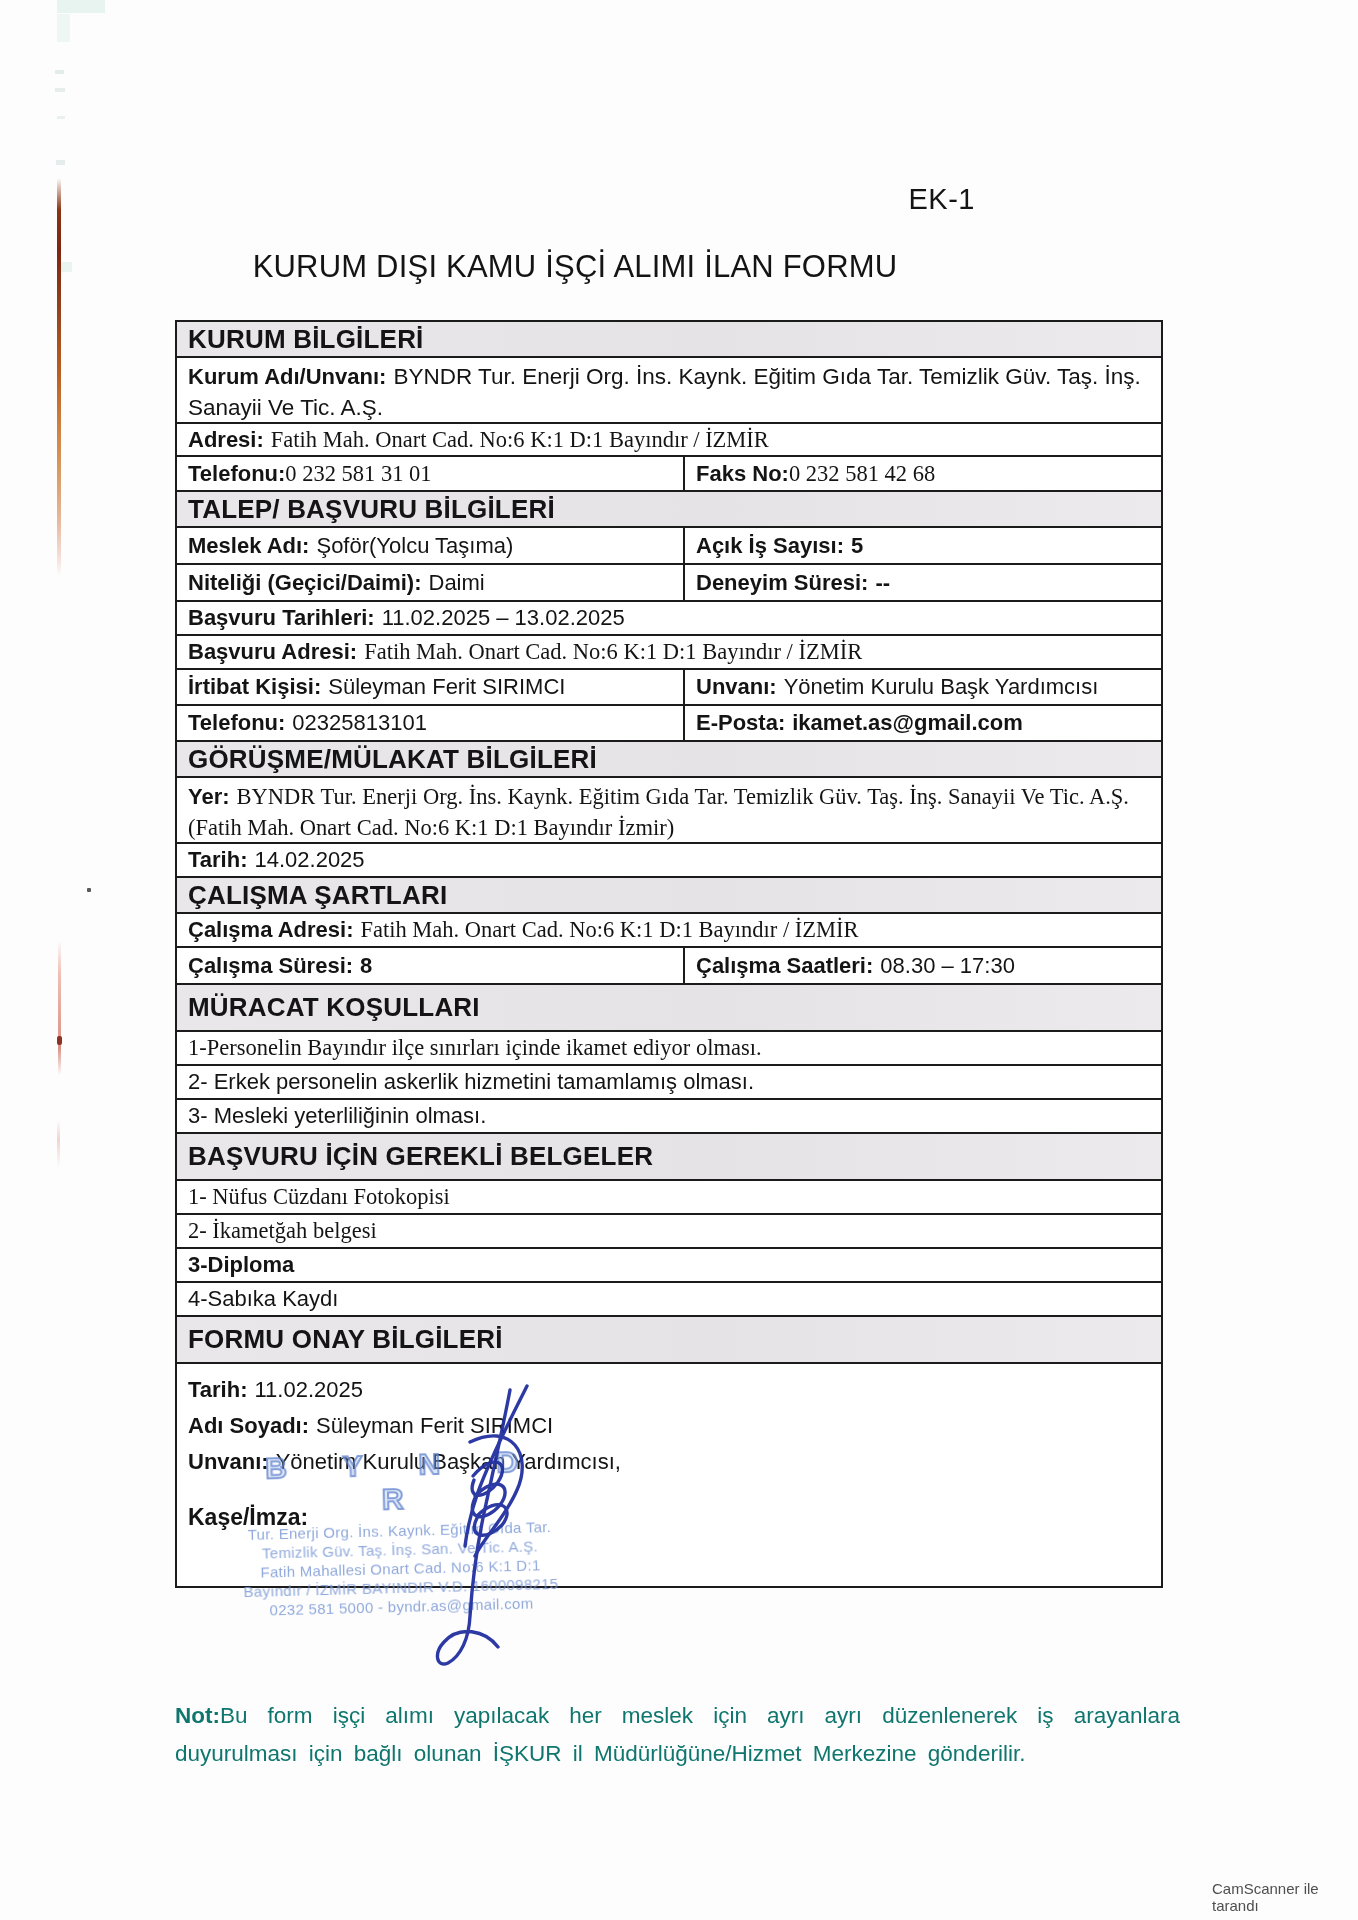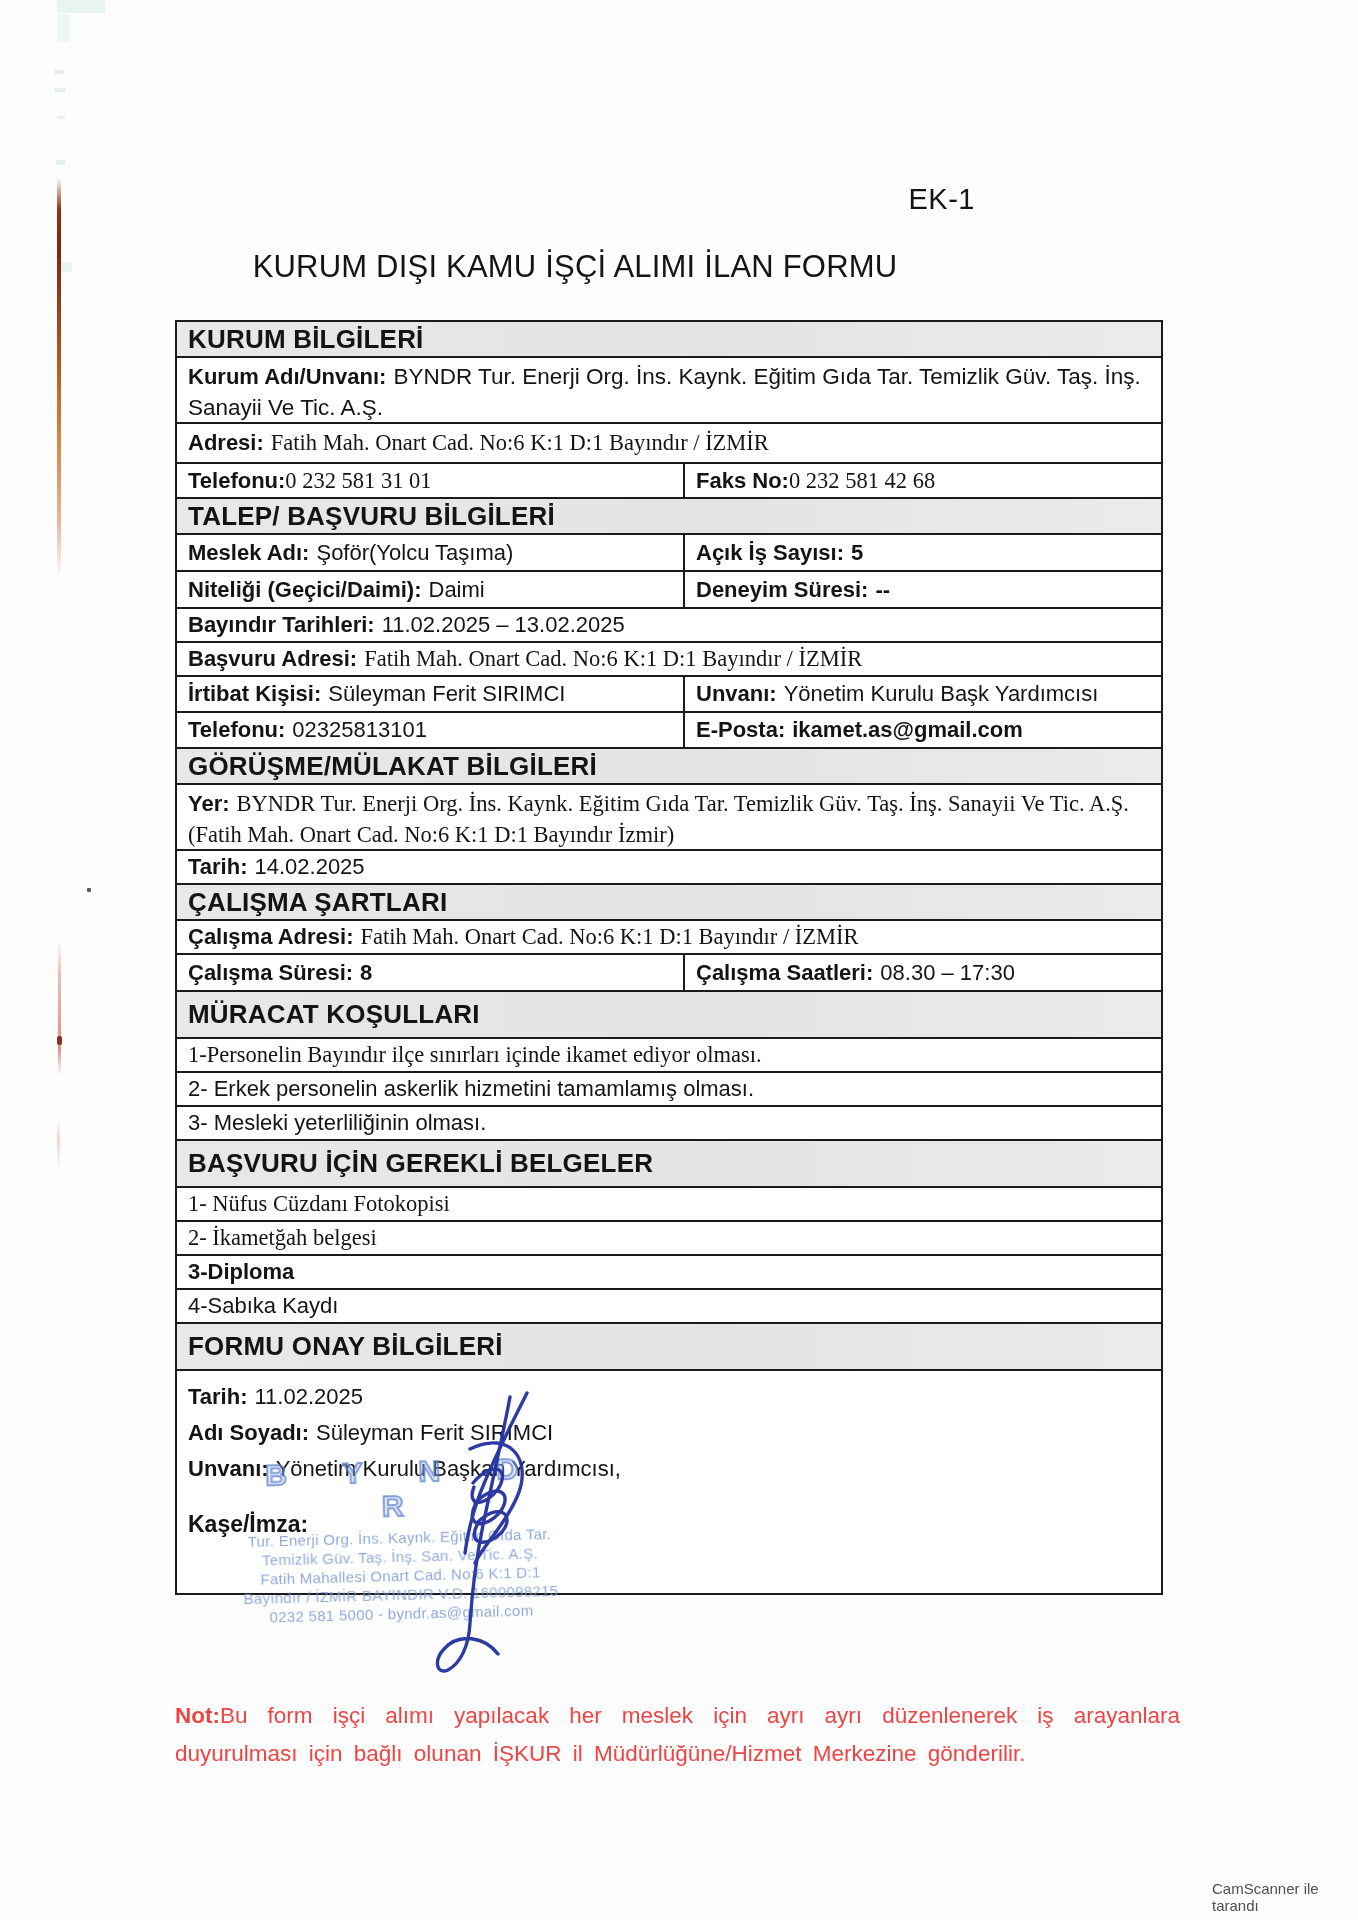--- a/index.html
+++ b/index.html
@@ -27,41 +27,41 @@
   .lb.sp{margin-right:7px;}
   .vs{font-family:"Liberation Serif",serif; font-size:22.5px;}
   .va{font-family:"Liberation Sans",sans-serif;}
   .b{font-weight:700;}
   .fs22{font-size:22px;}
   .wrap2{display:block; line-height:31px; padding:3px 14px 0 11px; font-size:22.5px;}
   .cell-l{width:508px; align-self:stretch; display:flex; align-items:center; border-right:2px solid #1b1b1b; box-sizing:border-box; padding-left:11px;}
   .cell-r{flex:1; display:flex; align-items:center; padding-left:11px;}
   
   .h46{height:36px;} .h47{height:47px;} .h66{height:66px; align-items:flex-start;}
-  .h33{height:40px;} .h34{height:34px;} .h35{height:35px;} .h36{height:36px;} .h37{height:37px;}
+  .h33{height:33px;} .h34{height:34px;} .h35{height:35px;} .h36{height:36px;} .h37{height:37px;}
   .onay-row{position:relative; height:222px; display:block; overflow:visible;}
   .onay-line{margin-left:11px; font-size:22px; line-height:36px;}
   .onay-line:first-child{padding-top:8px;}
   .kase{position:absolute; left:11px; top:128px; font-size:23px; font-weight:700;margin-top:12px;}
   
   .stamp{
     position:absolute; left:50px; top:84px; width:345px; text-align:center;
     transform:rotate(-1.5deg); color:#7d9bd6; filter:blur(.6px); pointer-events:none;
   }
   .stamp-brand{
     font-size:30px; font-weight:700; letter-spacing:24px; padding-left:12px;
     color:rgba(150,180,230,.30); -webkit-text-stroke:2px rgba(95,130,205,.75);
     filter:blur(.7px); margin-bottom:5px;
   }
   .stamp-line{font-size:15px; line-height:19px; letter-spacing:.3px; opacity:.85;}
   .sig{position:absolute; left:238px; top:20px; overflow:visible; z-index:5;}
   
   .note{
     position:absolute; left:175px; top:1697px; width:1005px;
-    font-size:22.5px; line-height:38px; text-align:justify; word-spacing:5px; color:#ef4444;
+    font-size:22.5px; line-height:38px; text-align:justify; word-spacing:5px; color:#0f766e;
   }
   .credit{position:absolute; left:1212px; top:1880px; font-size:15px; color:#4f4f4f;}
   
   .art{position:absolute; pointer-events:none;}
   .a-corner{left:57px; top:0; width:48px; height:13px; background:#e7f4f0;}
   .a-corner2{left:57px; top:14px; width:13px; height:28px; background:#eef7f4;}
   .a-d1{left:55px; top:70px; width:9px; height:4px; background:#e3ecea;}
   .a-d2{left:55px; top:88px; width:10px; height:4px; background:#e6eeec;}
   .a-d3{left:57px; top:116px; width:8px; height:3px; background:#e9f0ee;}
   .a-d4{left:56px; top:160px; width:9px; height:5px; background:#e4edeb;}
@@ -146,21 +146,21 @@
           <span class="lb sp fs22">Niteliği (Geçici/Daimi):</span>
           <span class="va fs22">Daimi</span>
         </div>
       <div class="cell-r">
           <span class="lb sp fs22">Deneyim Süresi:</span>
           <span class="va fs22 b">--</span>
         </div>
     </div>
 
     <div class="row h34 pl">
-      <span class="lb sp fs22">Bayındır Tarihleri:</span>
+      <span class="lb sp fs22">Başvuru Tarihleri:</span>
         <span class="va fs22">11.02.2025 – 13.02.2025</span>
     </div>
 
     <div class="row h34 pl">
       <span class="lb sp fs22">Başvuru Adresi:</span>
         <span class="vs">Fatih Mah. Onart Cad. No:6 K:1 D:1 Bayındır / İZMİR</span>
     </div>
 
     <div class="row h36">
       <div class="cell-l">

